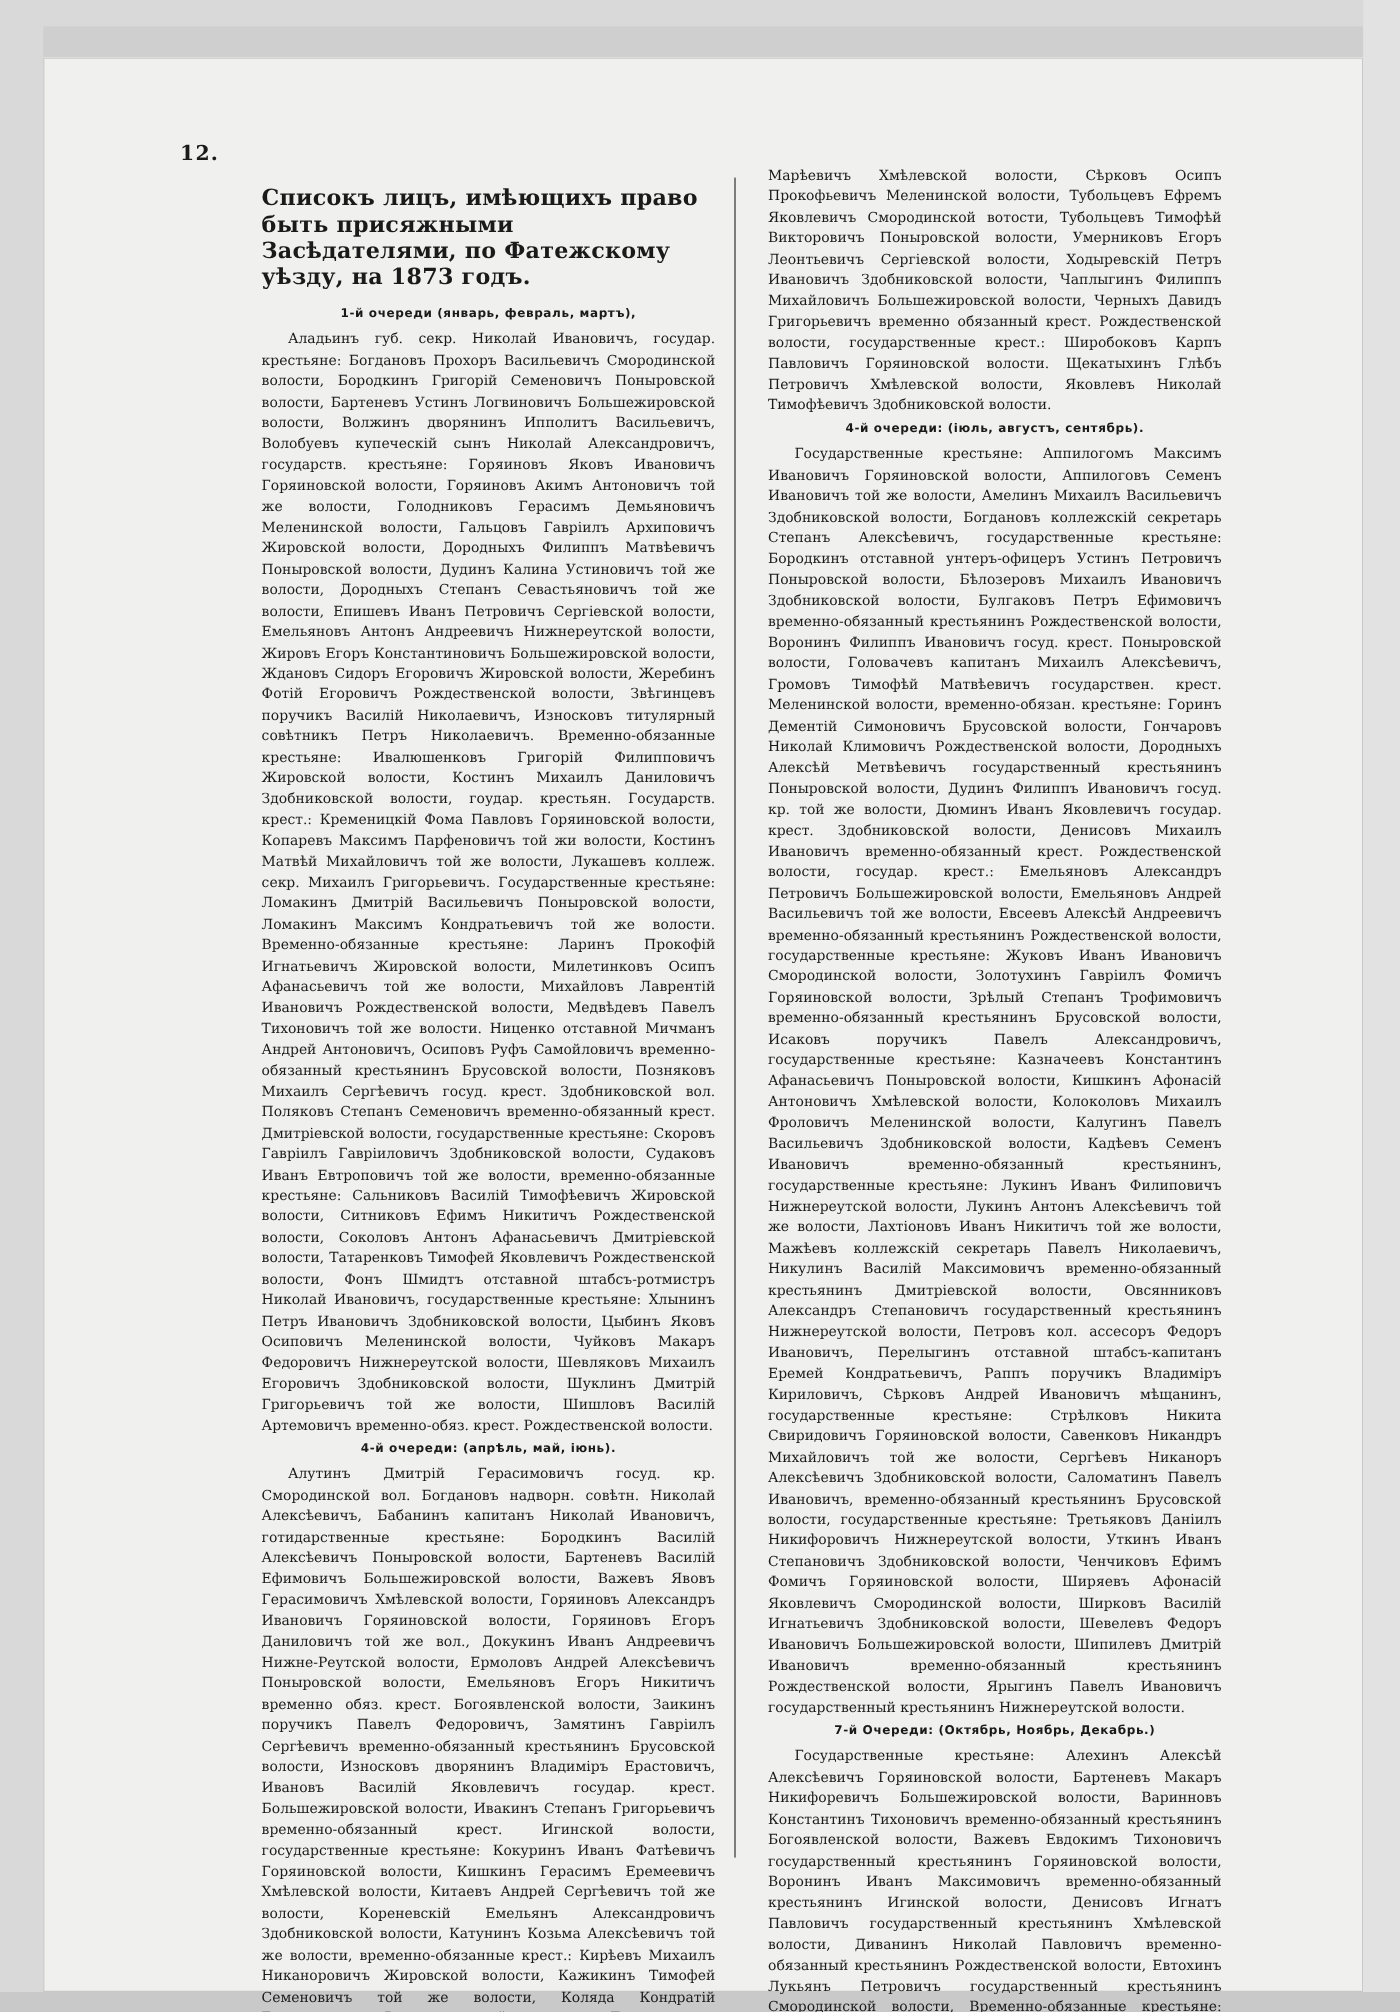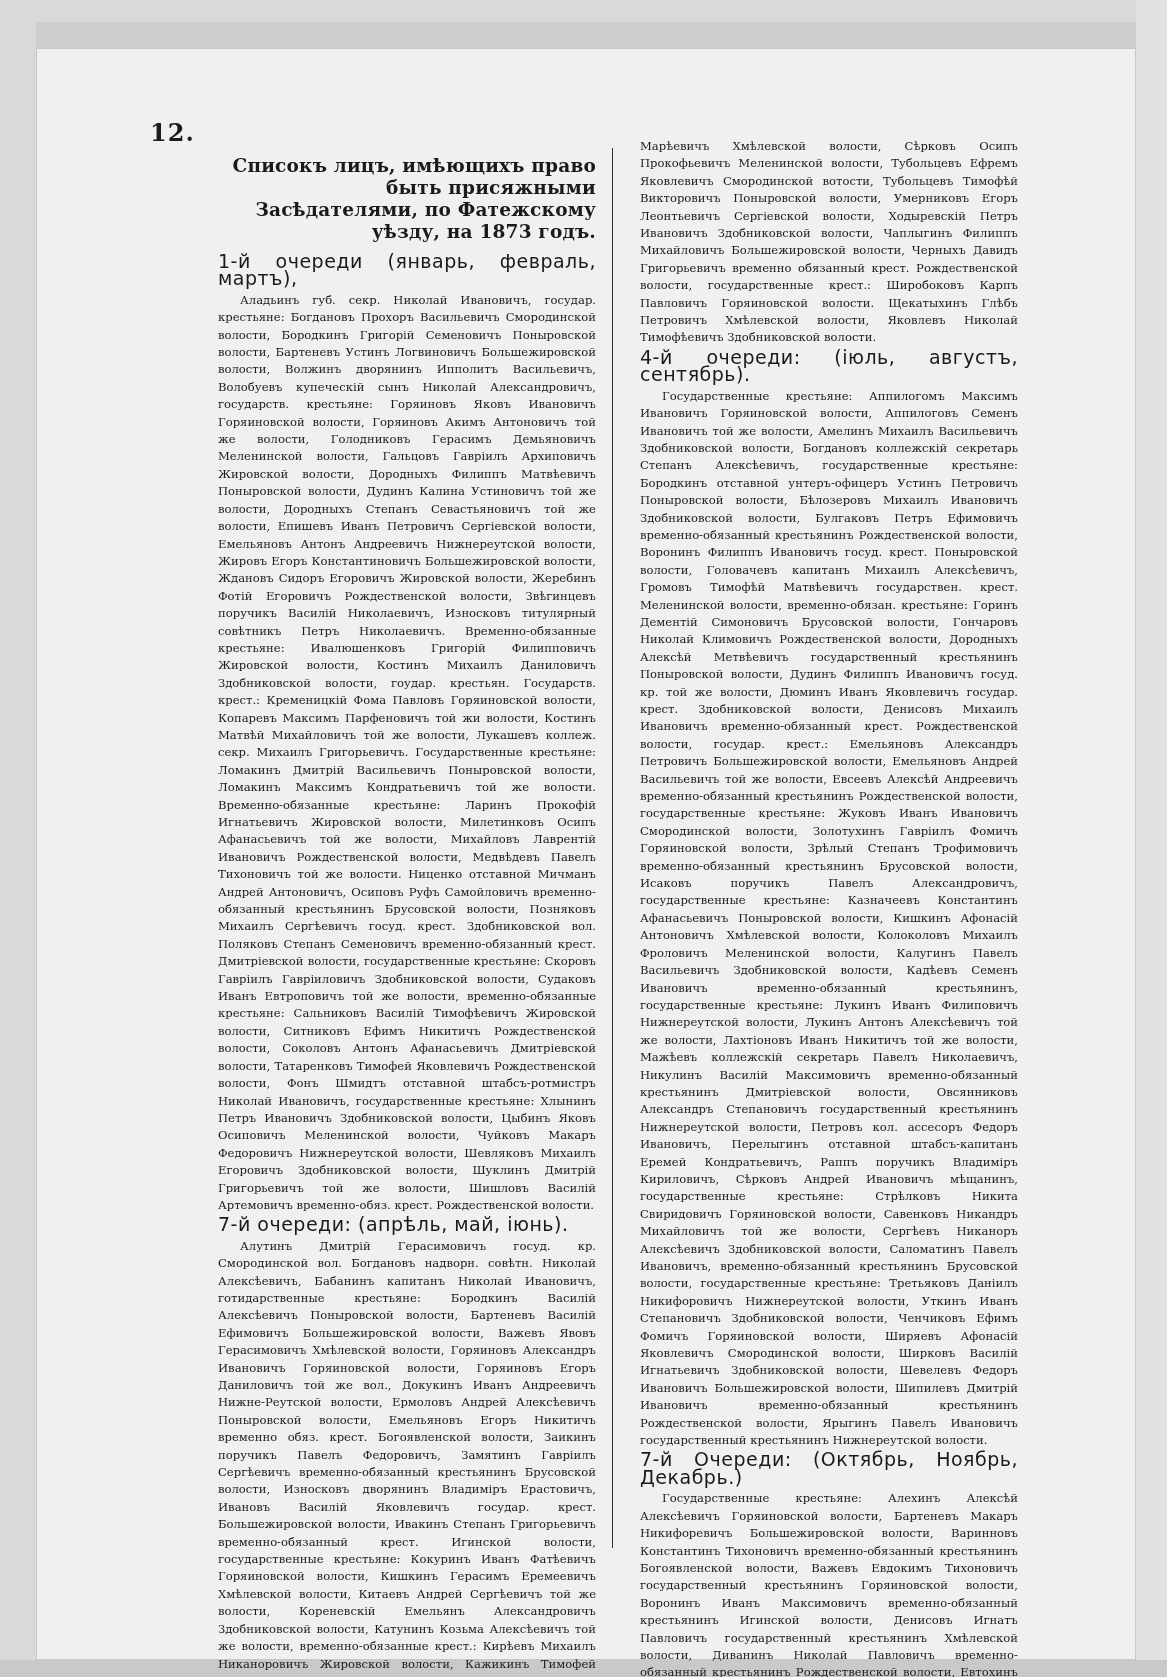--- a/index.html
+++ b/index.html
@@ -1,46 +1,46 @@
 <!DOCTYPE html>
 <html><head>
 <meta charset="utf-8">
 <style>
   html,body{margin:0;padding:0;}
   body{width:1167px;height:1677px;background:#d9d9d9;position:relative;overflow:hidden;font-family:"DejaVu Serif",serif;color:#1a1a1a;}
   .scan-strip{position:absolute;left:36px;top:22px;width:1100px;height:26px;background:#cfcfcf;}
   .page{position:absolute;left:36px;top:48px;width:1100px;height:1612px;background:#f0f0ef;box-shadow:inset 0 0 0 1px #c8c8c8;}
   .right-shade{position:absolute;left:1136px;top:0;width:31px;height:1677px;background:#e2e2e2;}
   .bottom-shade{position:absolute;left:0;top:1660px;width:1167px;height:17px;background:#c9c9c9;}
-  .page-number{position:absolute;left:150px;top:118px;font-size:24px;font-weight:bold;letter-spacing:1px;}
+  .page-number{position:absolute;left:150px;top:118px;font-size:17px;font-weight:bold;letter-spacing:1px;}
   .col{position:absolute;top:0;font-size:11.6px;line-height:17.4px;text-align:justify;}
   .col-left{left:218px;width:378px;top:155px;}
   .col-right{left:640px;width:378px;top:138px;}
   .divider{position:absolute;left:612px;top:148px;width:1px;height:1400px;background:#333;}
-  .title{font-size:18.5px;line-height:22px;font-weight:bold;text-align:right;font-family:"DejaVu Serif",serif;margin-bottom:10px;letter-spacing:0.2px;}
-  .section-heading{font-family:"DejaVu Sans",sans-serif;font-weight:normal;font-size:19px;margin:2px 0 4px 0;letter-spacing:0.5px;}
+  .title{font-size:18.5px;line-height:22px;font-weight:bold;text-align:left;font-family:"DejaVu Serif",serif;margin-bottom:10px;letter-spacing:0.2px;}
+  .section-heading{font-family:"DejaVu Sans",sans-serif;font-weight:bold;font-size:10px;text-align:center;margin:2px 0 4px 0;letter-spacing:0.5px;}
   .para{text-indent:22px;margin:0;}
 </style>
 </head>
 <body>
 
 <div class="scan-strip"></div>
 <div class="right-shade"></div>
 <div class="bottom-shade"></div>
 <div class="page"></div>
 
 <div class="page-number">12.</div>
 
 <div class="divider"></div>
 
 <div class="col col-left">
   <div class="title">Списокъ лицъ, имѣющихъ право быть присяжными Засѣдателями, по Фатежскому уѣзду, на 1873 годъ.</div>
   <div class="section-heading">1-й очереди (январь, февраль, мартъ),</div>
   <p class="para">Аладьинъ губ. секр. Николай Ивановичъ, государ. крестьяне: Богдановъ Прохоръ Васильевичъ Смородинской волости, Бородкинъ Григорій Семеновичъ Поныровской волости, Бартеневъ Устинъ Логвиновичъ Большежировской волости, Волжинъ дворянинъ Ипполитъ Васильевичъ, Волобуевъ купеческій сынъ Николай Александровичъ, государств. крестьяне: Горяиновъ Яковъ Ивановичъ Горяиновской волости, Горяиновъ Акимъ Антоновичъ той же волости, Голодниковъ Герасимъ Демьяновичъ Меленинской волости, Гальцовъ Гавріилъ Архиповичъ Жировской волости, Дородныхъ Филиппъ Матвѣевичъ Поныровской волости, Дудинъ Калина Устиновичъ той же волости, Дородныхъ Степанъ Севастьяновичъ той же волости, Епишевъ Иванъ Петровичъ Сергіевской волости, Емельяновъ Антонъ Андреевичъ Нижнереутской волости, Жировъ Егоръ Константиновичъ Большежировской волости, Ждановъ Сидоръ Егоровичъ Жировской волости, Жеребинъ Фотій Егоровичъ Рождественской волости, Звѣгинцевъ поручикъ Василій Николаевичъ, Износковъ титулярный совѣтникъ Петръ Николаевичъ. Временно-обязанные крестьяне: Ивалюшенковъ Григорій Филипповичъ Жировской волости, Костинъ Михаилъ Даниловичъ Здобниковской волости, гоудар. крестьян. Государств. крест.: Кременицкій Фома Павловъ Горяиновской волости, Копаревъ Максимъ Парфеновичъ той жи волости, Костинъ Матвѣй Михайловичъ той же волости, Лукашевъ коллеж. секр. Михаилъ Григорьевичъ. Государственные крестьяне: Ломакинъ Дмитрій Васильевичъ Поныровской волости, Ломакинъ Максимъ Кондратьевичъ той же волости. Временно-обязанные крестьяне: Ларинъ Прокофій Игнатьевичъ Жировской волости, Милетинковъ Осипъ Афанасьевичъ той же волости, Михайловъ Лаврентій Ивановичъ Рождественской волости, Медвѣдевъ Павелъ Тихоновичъ той же волости. Ниценко отставной Мичманъ Андрей Антоновичъ, Осиповъ Руфъ Самойловичъ временно-обязанный крестьянинъ Брусовской волости, Позняковъ Михаилъ Сергѣевичъ госуд. крест. Здобниковской вол. Поляковъ Степанъ Семеновичъ временно-обязанный крест. Дмитріевской волости, государственные крестьяне: Скоровъ Гавріилъ Гавріиловичъ Здобниковской волости, Судаковъ Иванъ Евтроповичъ той же волости, временно-обязанные крестьяне: Сальниковъ Василій Тимофѣевичъ Жировской волости, Ситниковъ Ефимъ Никитичъ Рождественской волости, Соколовъ Антонъ Афанасьевичъ Дмитріевской волости, Татаренковъ Тимофей Яковлевичъ Рождественской волости, Фонъ Шмидтъ отставной штабсъ-ротмистръ Николай Ивановичъ, государственные крестьяне: Хлынинъ Петръ Ивановичъ Здобниковской волости, Цыбинъ Яковъ Осиповичъ Меленинской волости, Чуйковъ Макаръ Федоровичъ Нижнереутской волости, Шевляковъ Михаилъ Егоровичъ Здобниковской волости, Шуклинъ Дмитрій Григорьевичъ той же волости, Шишловъ Василій Артемовичъ временно-обяз. крест. Рождественской волости.</p>
-  <div class="section-heading">7-й очереди: (апрѣль, май, іюнь).</div>
+  <div class="section-heading">4-й очереди: (апрѣль, май, іюнь).</div>
   <p class="para">Алутинъ Дмитрій Герасимовичъ госуд. кр. Смородинской вол. Богдановъ надворн. совѣтн. Николай Алексѣевичъ, Бабанинъ капитанъ Николай Ивановичъ, готидарственные крестьяне: Бородкинъ Василій Алексѣевичъ Поныровской волости, Бартеневъ Василій Ефимовичъ Большежировской волости, Важевъ Явовъ Герасимовичъ Хмѣлевской волости, Горяиновъ Александръ Ивановичъ Горяиновской волости, Горяиновъ Егоръ Даниловичъ той же вол., Докукинъ Иванъ Андреевичъ Нижне-Реутской волости, Ермоловъ Андрей Алексѣевичъ Поныровской волости, Емельяновъ Егоръ Никитичъ временно обяз. крест. Богоявленской волости, Заикинъ поручикъ Павелъ Федоровичъ, Замятинъ Гавріилъ Сергѣевичъ временно-обязанный крестьянинъ Брусовской волости, Износковъ дворянинъ Владиміръ Ерастовичъ, Ивановъ Василій Яковлевичъ государ. крест. Большежировской волости, Ивакинъ Степанъ Григорьевичъ временно-обязанный крест. Игинской волости, государственные крестьяне: Кокуринъ Иванъ Фатѣевичъ Горяиновской волости, Кишкинъ Герасимъ Еремеевичъ Хмѣлевской волости, Китаевъ Андрей Сергѣевичъ той же волости, Кореневскій Емельянъ Александровичъ Здобниковской волости, Катунинъ Козьма Алексѣевичъ той же волости, временно-обязанные крест.: Кирѣевъ Михаилъ Никаноровичъ Жировской волости, Кажикинъ Тимофей Семеновичъ той же волости, Коляда Кондратій Григорьевичъ Рождественской волости, Лукьянчиковъ коллеж. регистр. Павелъ Егоровичъ, государств. крест.: Лахтіоновъ Антонъ Яковлевичъ Нижнереутской волости, Лахтіоновъ Семенъ Федоровичъ той же волости, Мозалевскій поручикъ Александръ Павловичъ, государ. крестьяне: Маньшинъ Ананій Онисимовичъ Горяиновской волости, Мухинъ Даніилъ Стефановичъ Здобниковской волости, Мишинъ Федоръ Дементьевичъ временно-обязанный крест. Игинской вол., государст. крестьяне: Нагорновъ Иванъ Захоровичъ Поныровской волости, Овсянниковъ Григорій Козьмичъ Хмѣлевской волости, Поповъ Иванъ Васильевичъ той же волости, Проскуринъ Никифоръ Петровичъ Сергіевской волости, временно-обязан. крестьяне: Полторацкій Марей Лукьяновичъ Брусовской волости, Павловъ Петръ Филипповичъ Игинской волости, Ржевскій коллежскій сов. Николай Дмитріевичъ, государственные крестьяне: Рюминъ Даніилъ Петровичъ Смородинской волости, Семенихинъ Лукьянъ</p>
 </div>
 
 <div class="col col-right">
   <p class="para" style="text-indent:0">Марѣевичъ Хмѣлевской волости, Сѣрковъ Осипъ Прокофьевичъ Меленинской волости, Тубольцевъ Ефремъ Яковлевичъ Смородинской вотости, Тубольцевъ Тимофѣй Викторовичъ Поныровской волости, Умерниковъ Егоръ Леонтьевичъ Сергіевской волости, Ходыревскій Петръ Ивановичъ Здобниковской волости, Чаплыгинъ Филиппъ Михайловичъ Большежировской волости, Черныхъ Давидъ Григорьевичъ временно обязанный крест. Рождественской волости, государственные крест.: Широбоковъ Карпъ Павловичъ Горяиновской волости. Щекатыхинъ Глѣбъ Петровичъ Хмѣлевской волости, Яковлевъ Николай Тимофѣевичъ Здобниковской волости.</p>
   <div class="section-heading">4-й очереди: (іюль, августъ, сентябрь).</div>
   <p class="para">Государственные крестьяне: Аппилогомъ Максимъ Ивановичъ Горяиновской волости, Аппилоговъ Семенъ Ивановичъ той же волости, Амелинъ Михаилъ Васильевичъ Здобниковской волости, Богдановъ коллежскій секретарь Степанъ Алексѣевичъ, государственные крестьяне: Бородкинъ отставной унтеръ-офицеръ Устинъ Петровичъ Поныровской волости, Бѣлозеровъ Михаилъ Ивановичъ Здобниковской волости, Булгаковъ Петръ Ефимовичъ временно-обязанный крестьянинъ Рождественской волости, Воронинъ Филиппъ Ивановичъ госуд. крест. Поныровской волости, Головачевъ капитанъ Михаилъ Алексѣевичъ, Громовъ Тимофѣй Матвѣевичъ государствен. крест. Меленинской волости, временно-обязан. крестьяне: Горинъ Дементій Симоновичъ Брусовской волости, Гончаровъ Николай Климовичъ Рождественской волости, Дородныхъ Алексѣй Метвѣевичъ государственный крестьянинъ Поныровской волости, Дудинъ Филиппъ Ивановичъ госуд. кр. той же волости, Дюминъ Иванъ Яковлевичъ государ. крест. Здобниковской волости, Денисовъ Михаилъ Ивановичъ временно-обязанный крест. Рождественской волости, государ. крест.: Емельяновъ Александръ Петровичъ Большежировской волости, Емельяновъ Андрей Васильевичъ той же волости, Евсеевъ Алексѣй Андреевичъ временно-обязанный крестьянинъ Рождественской волости, государственные крестьяне: Жуковъ Иванъ Ивановичъ Смородинской волости, Золотухинъ Гавріилъ Фомичъ Горяиновской волости, Зрѣлый Степанъ Трофимовичъ временно-обязанный крестьянинъ Брусовской волости, Исаковъ поручикъ Павелъ Александровичъ, государственные крестьяне: Казначеевъ Константинъ Афанасьевичъ Поныровской волости, Кишкинъ Афонасій Антоновичъ Хмѣлевской волости, Колоколовъ Михаилъ Фроловичъ Меленинской волости, Калугинъ Павелъ Васильевичъ Здобниковской волости, Кадѣевъ Семенъ Ивановичъ временно-обязанный крестьянинъ, государственные крестьяне: Лукинъ Иванъ Филиповичъ Нижнереутской волости, Лукинъ Антонъ Алексѣевичъ той же волости, Лахтіоновъ Иванъ Никитичъ той же волости, Мажѣевъ коллежскій секретарь Павелъ Николаевичъ, Никулинъ Василій Максимовичъ временно-обязанный крестьянинъ Дмитріевской волости, Овсянниковъ Александръ Степановичъ государственный крестьянинъ Нижнереутской волости, Петровъ кол. ассесоръ Федоръ Ивановичъ, Перелыгинъ отставной штабсъ-капитанъ Еремей Кондратьевичъ, Раппъ поручикъ Владиміръ Кириловичъ, Сѣрковъ Андрей Ивановичъ мѣщанинъ, государственные крестьяне: Стрѣлковъ Никита Свиридовичъ Горяиновской волости, Савенковъ Никандръ Михайловичъ той же волости, Сергѣевъ Никаноръ Алексѣевичъ Здобниковской волости, Саломатинъ Павелъ Ивановичъ, временно-обязанный крестьянинъ Брусовской волости, государственные крестьяне: Третьяковъ Даніилъ Никифоровичъ Нижнереутской волости, Уткинъ Иванъ Степановичъ Здобниковской волости, Ченчиковъ Ефимъ Фомичъ Горяиновской волости, Ширяевъ Афонасій Яковлевичъ Смородинской волости, Ширковъ Василій Игнатьевичъ Здобниковской волости, Шевелевъ Федоръ Ивановичъ Большежировской волости, Шипилевъ Дмитрій Ивановичъ временно-обязанный крестьянинъ Рождественской волости, Ярыгинъ Павелъ Ивановичъ государственный крестьянинъ Нижнереутской волости.</p>
   <div class="section-heading">7-й Очереди: (Октябрь, Ноябрь, Декабрь.)</div>
   <p class="para">Государственные крестьяне: Алехинъ Алексѣй Алексѣевичъ Горяиновской волости, Бартеневъ Макаръ Никифоревичъ Большежировской волости, Варинновъ Константинъ Тихоновичъ временно-обязанный крестьянинъ Богоявленской волости, Важевъ Евдокимъ Тихоновичъ государственный крестьянинъ Горяиновской волости, Воронинъ Иванъ Максимовичъ временно-обязанный крестьянинъ Игинской волости, Денисовъ Игнатъ Павловичъ государственный крестьянинъ Хмѣлевской волости, Диванинъ Николай Павловичъ временно-обязанный крестьянинъ Рождественской волости, Евтохинъ Лукьянъ Петровичъ государственный крестьянинъ Смородинской волости, Временно-обязанные крестьяне: Журавлевъ Никита Борѣевичъ Дмитріевской волости, Зайцевъ Григорій Максимовичъ Брусовской волости, Колмыковъ губернскій секретарь Александръ Ивановичъ, Кореневскій Василій Михайловичъ государственный крестьянинъ Здобниковской волости. Временно-обязанные крестьяне: Каменевъ Андрей Никифоровичъ Богоявленской волости, Козловъ Алексѣй Максимовичъ Брусовской волости, Калининъ Василій Николаевичъ Жировской волости, Кузнецовъ Фома Степановичъ Рождественской волости, Лахтіоновъ надворный совѣтникъ Алексѣй Петровичъ, Лахтіоновъ Иванъ Александровичъ государственный крестьянинъ Нижнереутской волости, Марковъ подполковникъ Ѳедосѣй Ивановичъ, Меснищевъ Игнатъ Ивановичъ государственный крестьянинъ Меленинской волости. Временно-обязанные крестьяне: Малѣевъ Азаръ Григорьевичъ Богоявленской волости, Мануйловъ Иванъ Никандровичъ Дмитріевской волости, государственные крестьяне: Пищковъ Герасимъ Петровичъ Смородинской волости, Псурцовъ Иванъ Васильевичъ Хмѣлевской волости. Временно-обязанные крестьяне: Павловъ Никифоръ Федоровичъ Жировской волости, Потаповъ</p>
 </div>

